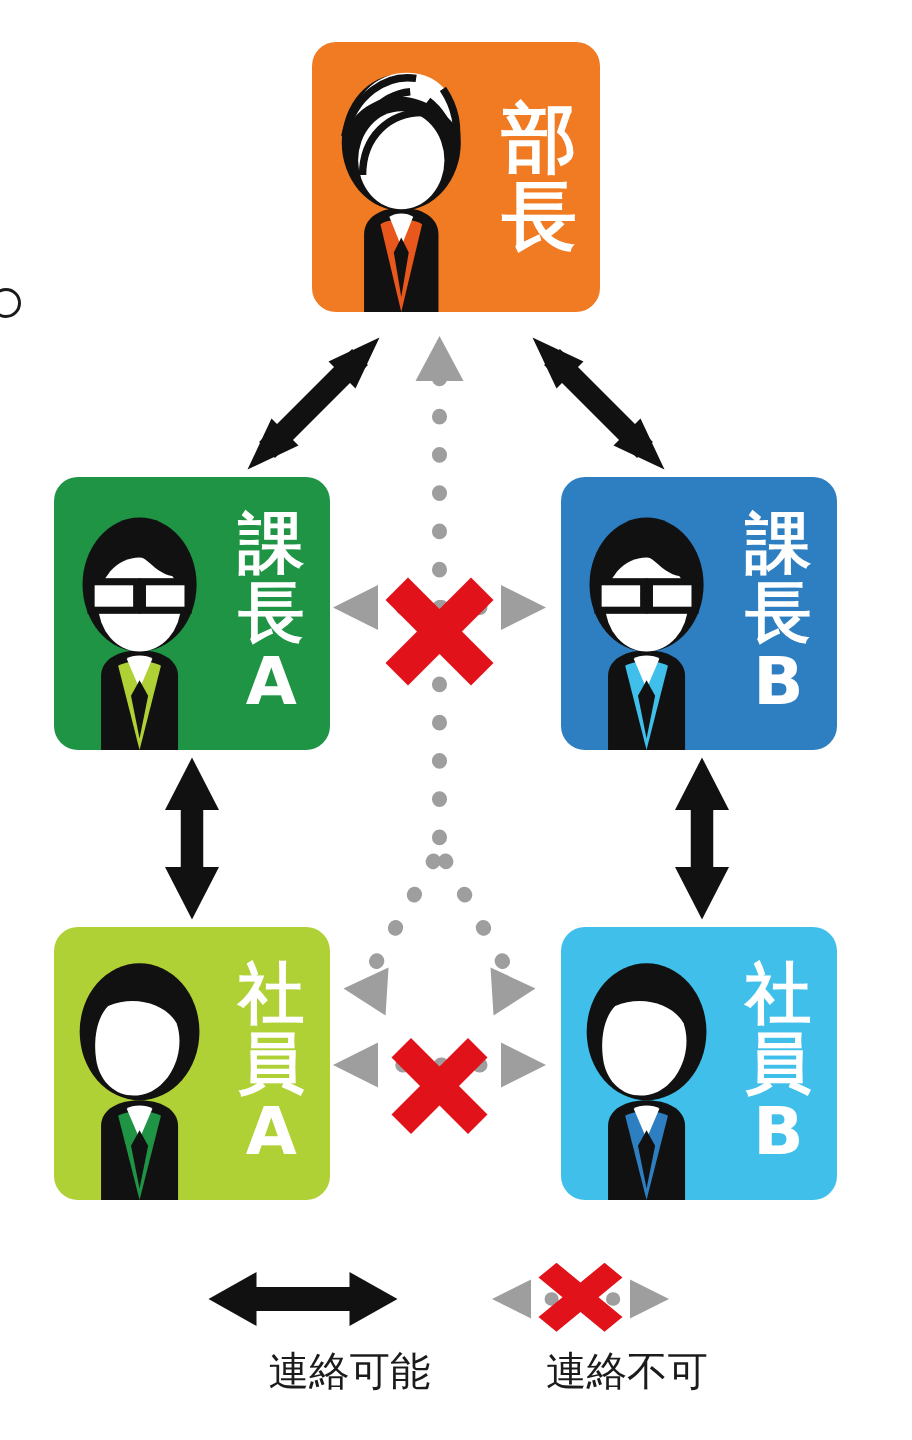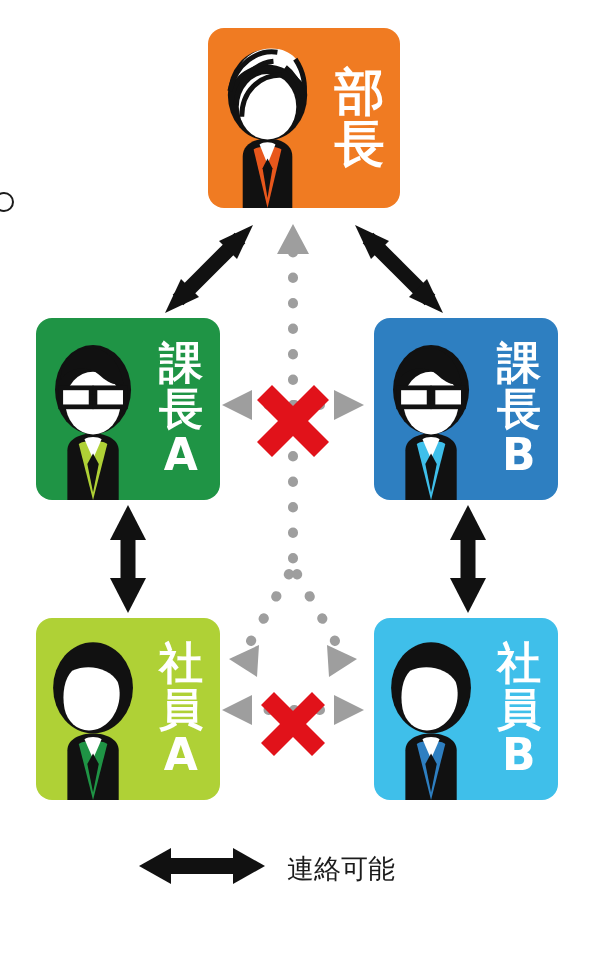--- a/index.html
+++ b/index.html
@@ -62,21 +62,22 @@
   }
   
   .card-boss .card-label { font-size: 50px; }
   .card-mid  .card-label { font-size: 44px; }
   .card-low  .card-label { font-size: 44px; }
 
   
   .legend {
     position: absolute;
     display: flex;
-    align-items: center;
+    flex-direction: column;
+    align-items: flex-end;
   }
   .legend-text {
     font-size: 27px;
     color: #1b1b1b;
     margin-top: 6px;
     white-space: nowrap;
     font-weight: 400;
   }
   .legend-icon {
     width: 170px;
@@ -271,16 +272,27 @@
     <div class="legend-icon">
       <svg viewBox="0 0 170 48" width="170" height="48" xmlns="http://www.w3.org/2000/svg">
         <line x1="42" y1="24" x2="128" y2="24" stroke="#111111" stroke-width="16"></line>
         <path d="M22,24 L54,6 L54,42 z" fill="#111111"></path>
         <path d="M148,24 L116,6 L116,42 z" fill="#111111"></path>
       </svg>
     </div>
     <div class="legend-text">連絡可能</div>
   </div>
 
+  <div class="legend" style="left:302px; top:842px; width:170px;">
+    <div class="legend-icon">
+      <svg viewBox="0 0 170 48" width="170" height="48" xmlns="http://www.w3.org/2000/svg">
+        <line x1="45" y1="24" x2="125" y2="24" stroke="#9E9E9E" stroke-width="9" stroke-linecap="round" stroke-dasharray="0.5 20"></line>
+        <path d="M26,24 L52,11 L52,37 z" fill="#9E9E9E"></path>
+        <path d="M144,24 L118,11 L118,37 z" fill="#9E9E9E"></path>
+        <path d="M69,6 L85,22 L101,6 L113,18 L97,34 L113,50 L101,62 L85,46 L69,62 L57,50 L73,34 L57,18 z" fill="#E1121A" transform="translate(0,-10) scale(1,0.82) translate(0,6)"></path>
+      </svg>
+    </div>
+    <div class="legend-text">連絡不可</div>
+  </div>
 
   <div class="edge-artifact"></div>
 
 </div>
 
 </body></html>

